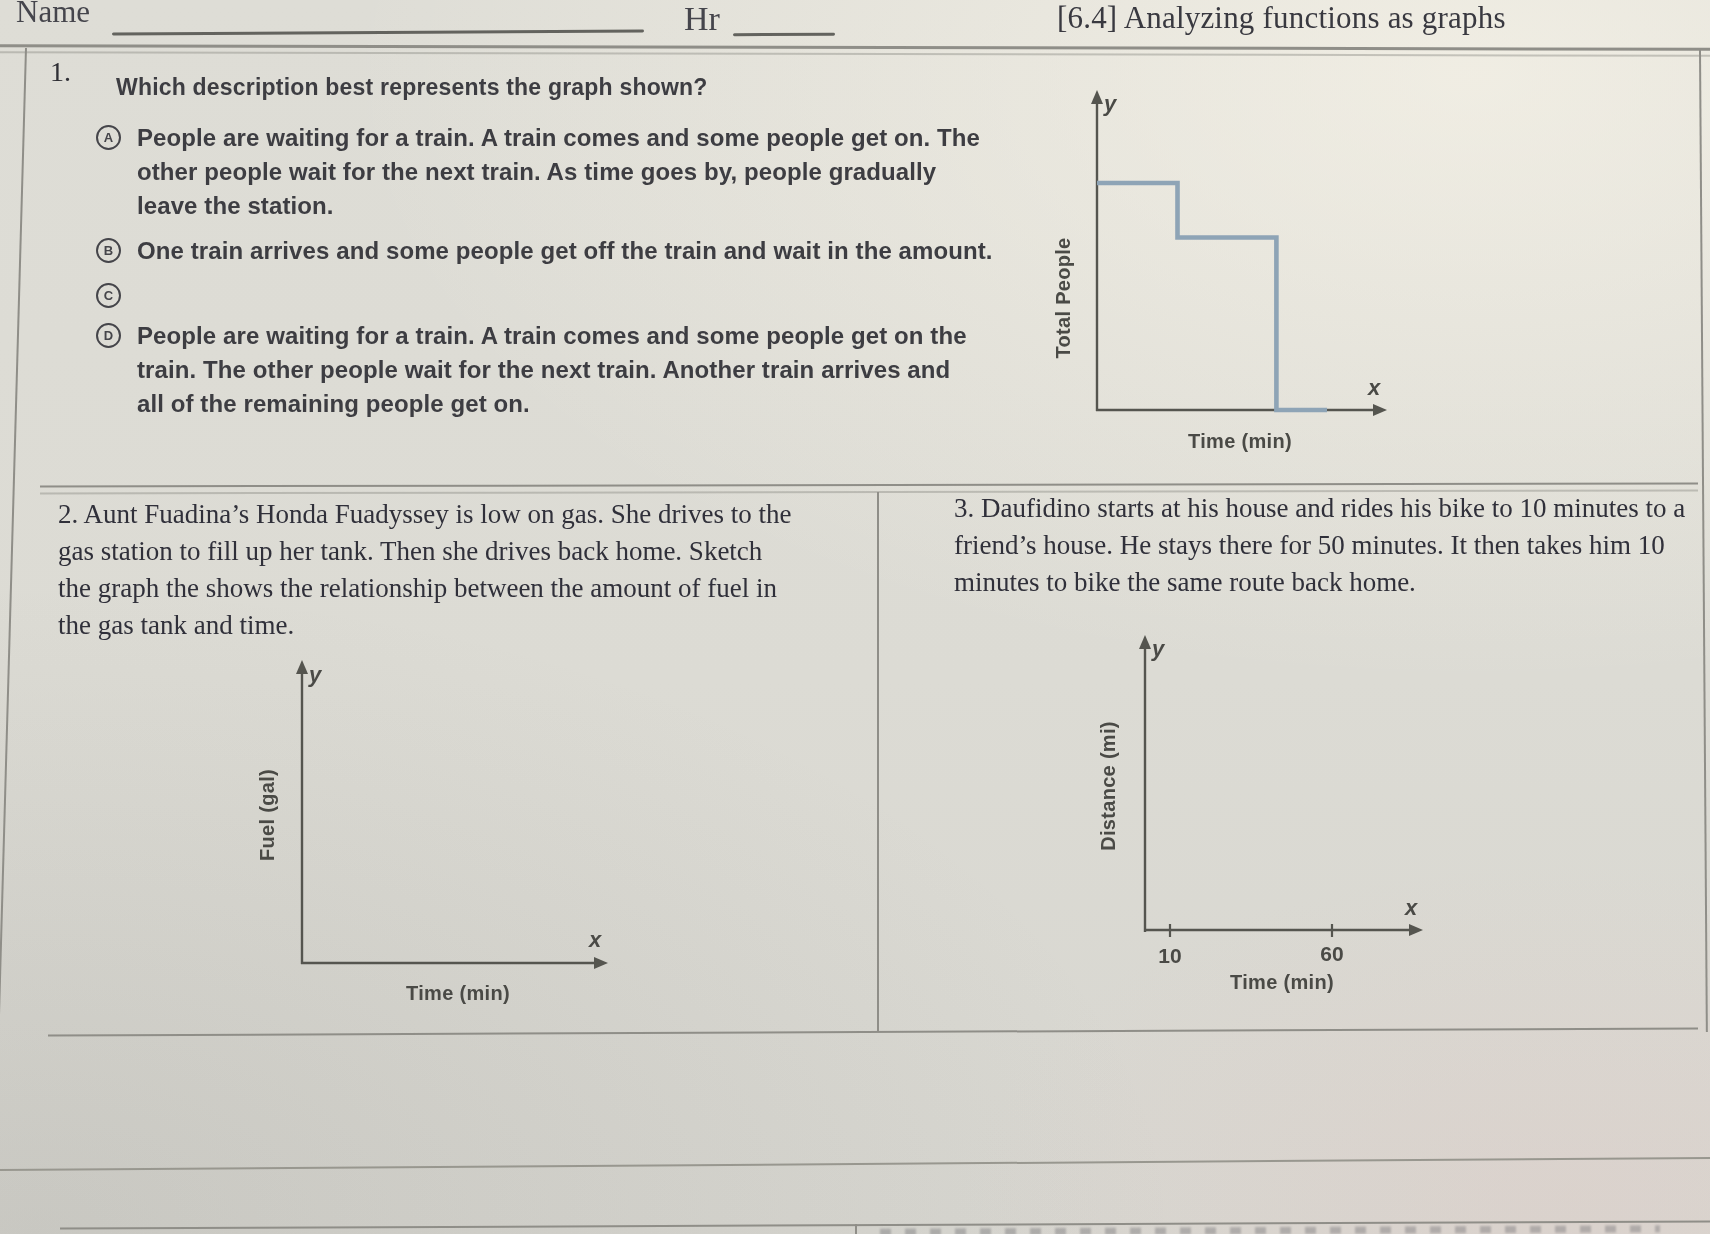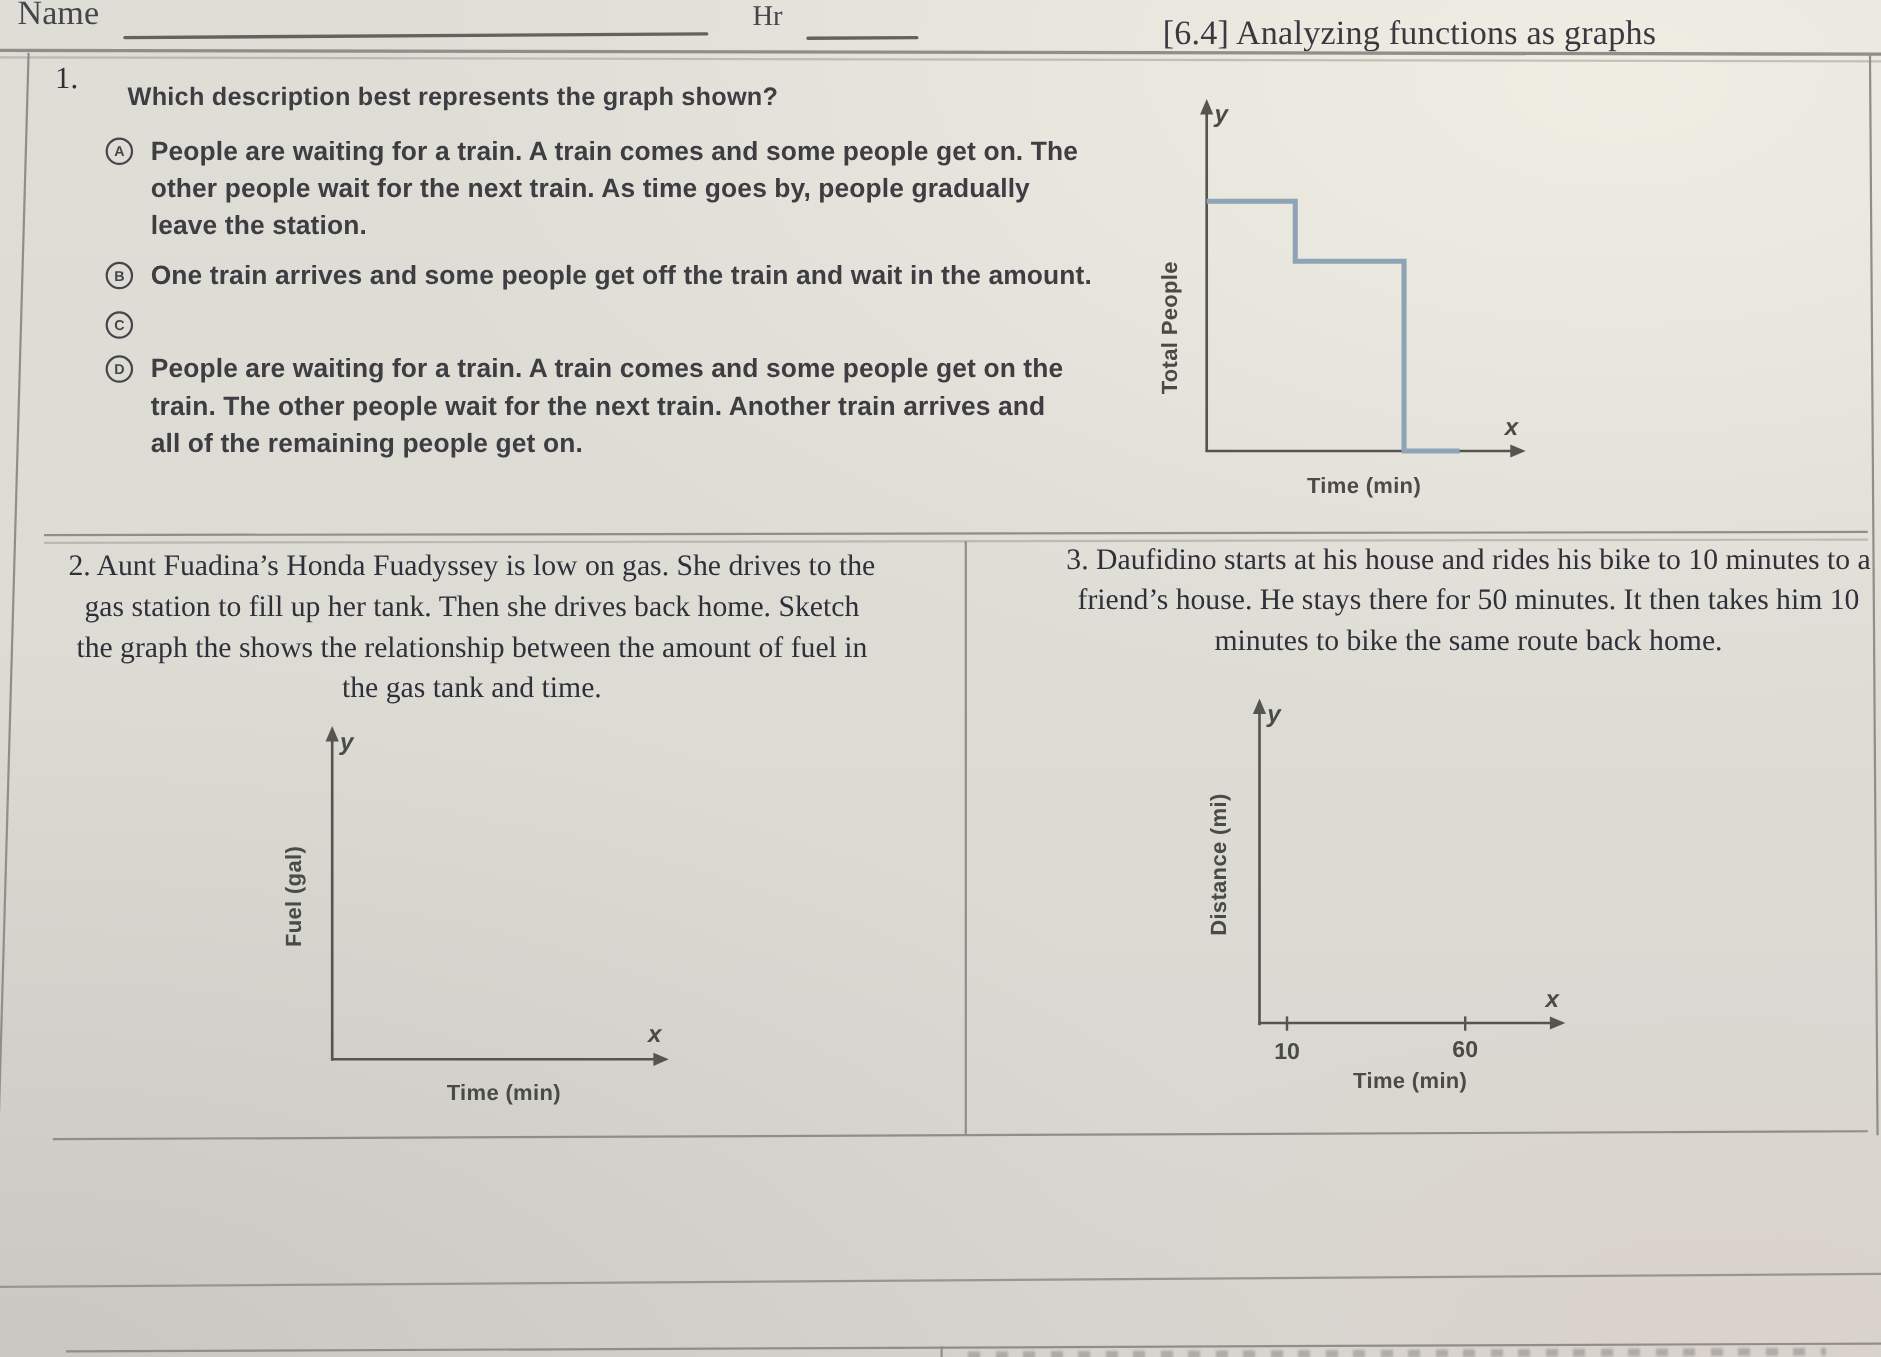--- a/index.html
+++ b/index.html
@@ -24,21 +24,21 @@
   .option{display:flex;align-items:flex-start;margin-bottom:11px;}
   .opt-circle{
     flex:0 0 auto;width:21px;height:21px;margin:4px 16px 0 0;
     border:2.5px solid #45454a;border-radius:50%;
     display:flex;align-items:center;justify-content:center;
     font-family:"Liberation Sans", sans-serif;font-weight:bold;
     font-size:13px;color:#45454a;line-height:1;
   }
   .opt-text{font-size:24px;line-height:34px;letter-spacing:0.1px;}
   
-  .problem{font-size:27px;line-height:37px;color:#30303a;text-align:center;}
+  .problem{font-size:27px;line-height:37px;color:#30303a;}
   
   svg text{fill:#4a4a46;}
   .ax-letter{font-family:"Liberation Sans", sans-serif;font-weight:bold;font-style:italic;font-size:22px;}
   .ax-label{font-family:"Liberation Sans", sans-serif;font-weight:bold;font-size:20px;letter-spacing:0.3px;}
   .tick-label{font-family:"Liberation Sans", sans-serif;font-weight:bold;font-size:21px;}
   .axis{stroke:#55554f;stroke-width:2.4;fill:none;}
   .tick{stroke:#55554f;stroke-width:2.2;}
   .arrow{fill:#55554f;}
   .stepline{stroke:#8ea4b6;stroke-width:4.6;fill:none;stroke-linejoin:miter;}
   
@@ -46,24 +46,24 @@
     height:7px;filter:blur(1.2px);opacity:0.55;
     background:repeating-linear-gradient(90deg, rgba(80,80,88,0.55) 0 11px, rgba(80,80,88,0) 11px 25px);
   }
 </style>
 </head>
 <body>
 
 <div class="abs serif" style="left:16px;top:-6px;font-size:31px;color:#45454c;">Name</div>
 <div class="abs underline" style="left:112px;top:31px;width:532px;height:3px;transform:rotate(-0.35deg);"></div>
 
-<div class="abs serif" style="left:684px;top:0px;font-size:26px;color:#45454c;">Hr</div>
+<div class="abs serif" style="left:684px;top:0px;font-size:34px;color:#45454c;">Hr</div>
 <div class="abs underline" style="left:733px;top:33px;width:102px;height:3px;transform:rotate(-0.3deg);"></div>
 
-<div class="abs serif" style="left:1057px;top:0px;font-size:31px;color:#393940;letter-spacing:0.2px;margin-top:12px;">[6.4] Analyzing functions as graphs</div>
+<div class="abs serif" style="left:1057px;top:0px;font-size:31px;color:#393940;letter-spacing:0.2px;">[6.4] Analyzing functions as graphs</div>
 
 <div class="abs rule" style="left:0;top:46px;width:1710px;height:2.5px;transform:rotate(0.12deg);"></div>
 <div class="abs rule-soft" style="left:0;top:53px;width:1710px;height:1.5px;transform:rotate(0.12deg);"></div>
 
 <div class="abs rule" style="left:25px;top:48px;width:2px;height:985px;transform-origin:top left;transform:rotate(1.6deg);"></div>
 <div class="abs rule" style="left:1699px;top:50px;width:2px;height:982px;transform-origin:top left;transform:rotate(-0.4deg);"></div>
 
 <div class="abs rule" style="left:40px;top:484px;width:1658px;height:2px;transform:rotate(-0.1deg);"></div>
 <div class="abs rule-soft" style="left:40px;top:491px;width:1658px;height:1.5px;transform:rotate(-0.1deg);"></div>
 

